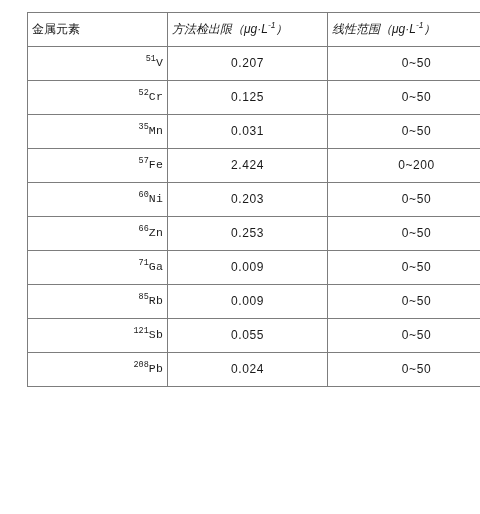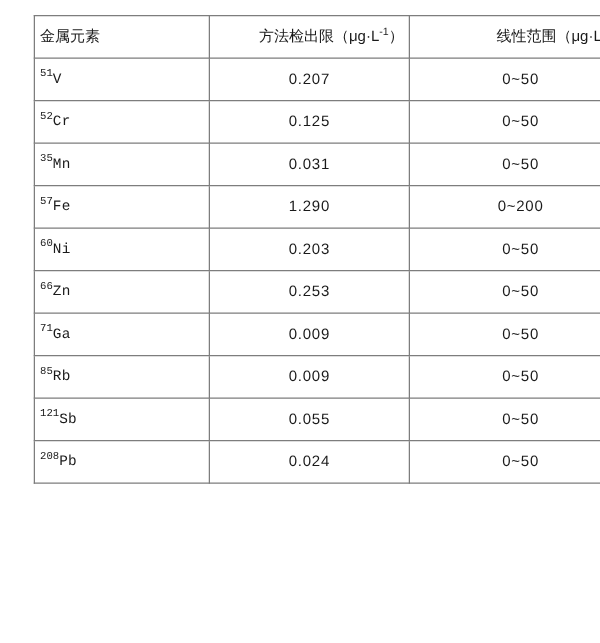--- a/index.html
+++ b/index.html
@@ -48,26 +48,27 @@
   th.header-cell {
     font-family: "Liberation Sans", "DejaVu Sans", sans-serif;
     font-size: 12.5px;
   }
   th.header-element {
     text-align: left;
     padding-left: 6px;
   }
   th.header-lod,
   th.header-range {
-    text-align: right;
+    text-align: left;
+    font-style: italic;
   }
 
   
   td.cell-element {
-    text-align: left;
+    text-align: right;
     font-family: "Liberation Mono", "DejaVu Sans Mono", monospace;
     font-size: 11.5px;
     letter-spacing: 0.2px;
   }
   td.cell-lod,
   td.cell-range {
     text-align: center;
     font-family: Liberation Sans, sans-serif;
     font-size: 11.5px;
     letter-spacing: 0.6px;
@@ -134,21 +135,21 @@
           <td class="cell-lod">0.125</td>
           <td class="cell-range">0~50</td>
         </tr>
         <tr>
           <td class="cell-element"><span class="isotope-mass">35</span><span class="isotope-symbol">Mn</span></td>
           <td class="cell-lod">0.031</td>
           <td class="cell-range">0~50</td>
         </tr>
         <tr>
           <td class="cell-element"><span class="isotope-mass">57</span><span class="isotope-symbol">Fe</span></td>
-          <td class="cell-lod">1.290</td>
+          <td class="cell-lod">2.424</td>
           <td class="cell-range">0~200</td>
         </tr>
         <tr>
           <td class="cell-element"><span class="isotope-mass">60</span><span class="isotope-symbol">Ni</span></td>
           <td class="cell-lod">0.203</td>
           <td class="cell-range">0~50</td>
         </tr>
         <tr>
           <td class="cell-element"><span class="isotope-mass">66</span><span class="isotope-symbol">Zn</span></td>
           <td class="cell-lod">0.253</td>

